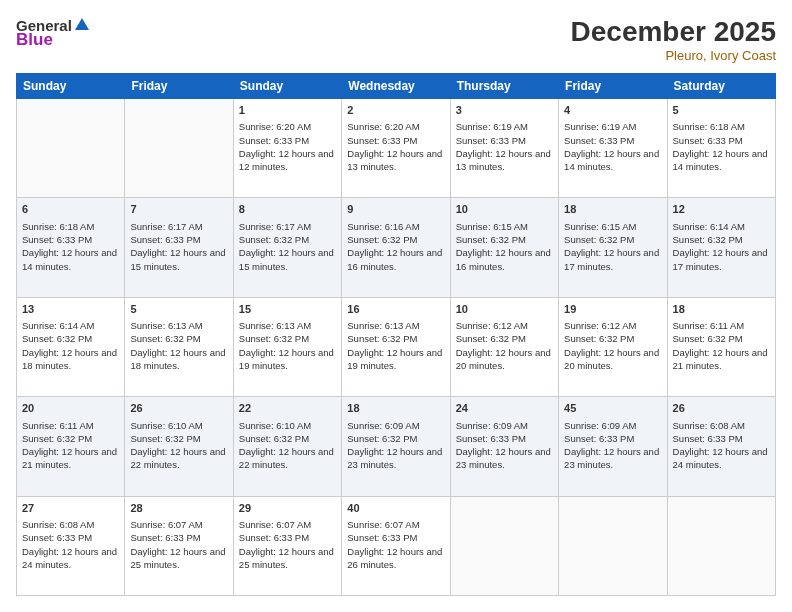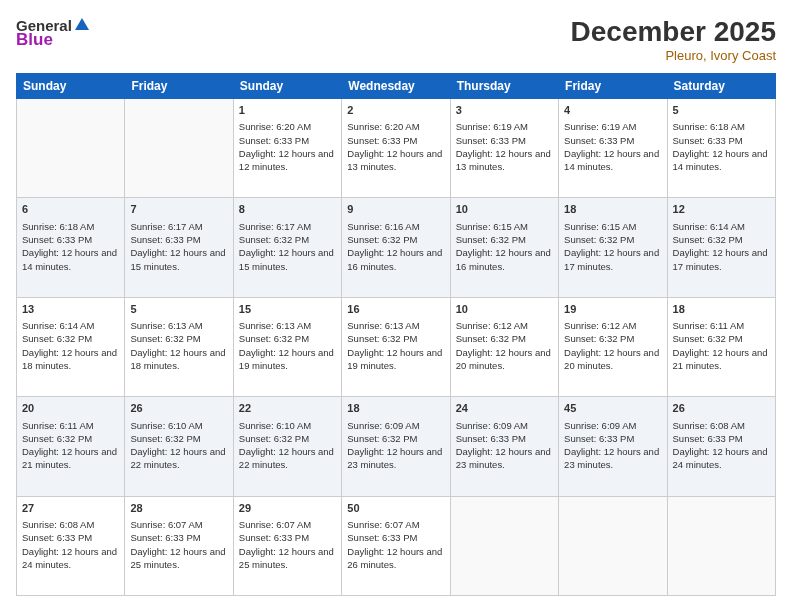--- a/index.html
+++ b/index.html
@@ -296,21 +296,21 @@
             <div>Sunset: 6:33 PM</div>
             <div>Daylight: 12 hours and 25 minutes.</div>
           </td>
           <td>
             <span class="day-num">29</span>
             <div>Sunrise: 6:07 AM</div>
             <div>Sunset: 6:33 PM</div>
             <div>Daylight: 12 hours and 25 minutes.</div>
           </td>
           <td>
-            <span class="day-num">50</span>
+            <span class="day-num">40</span>
             <div>Sunrise: 6:07 AM</div>
             <div>Sunset: 6:33 PM</div>
             <div>Daylight: 12 hours and 26 minutes.</div>
           </td>
           <td class="empty-cell"></td>
           <td class="empty-cell"></td>
           <td class="empty-cell"></td>
         </tr>
       </tbody>
   </table>

